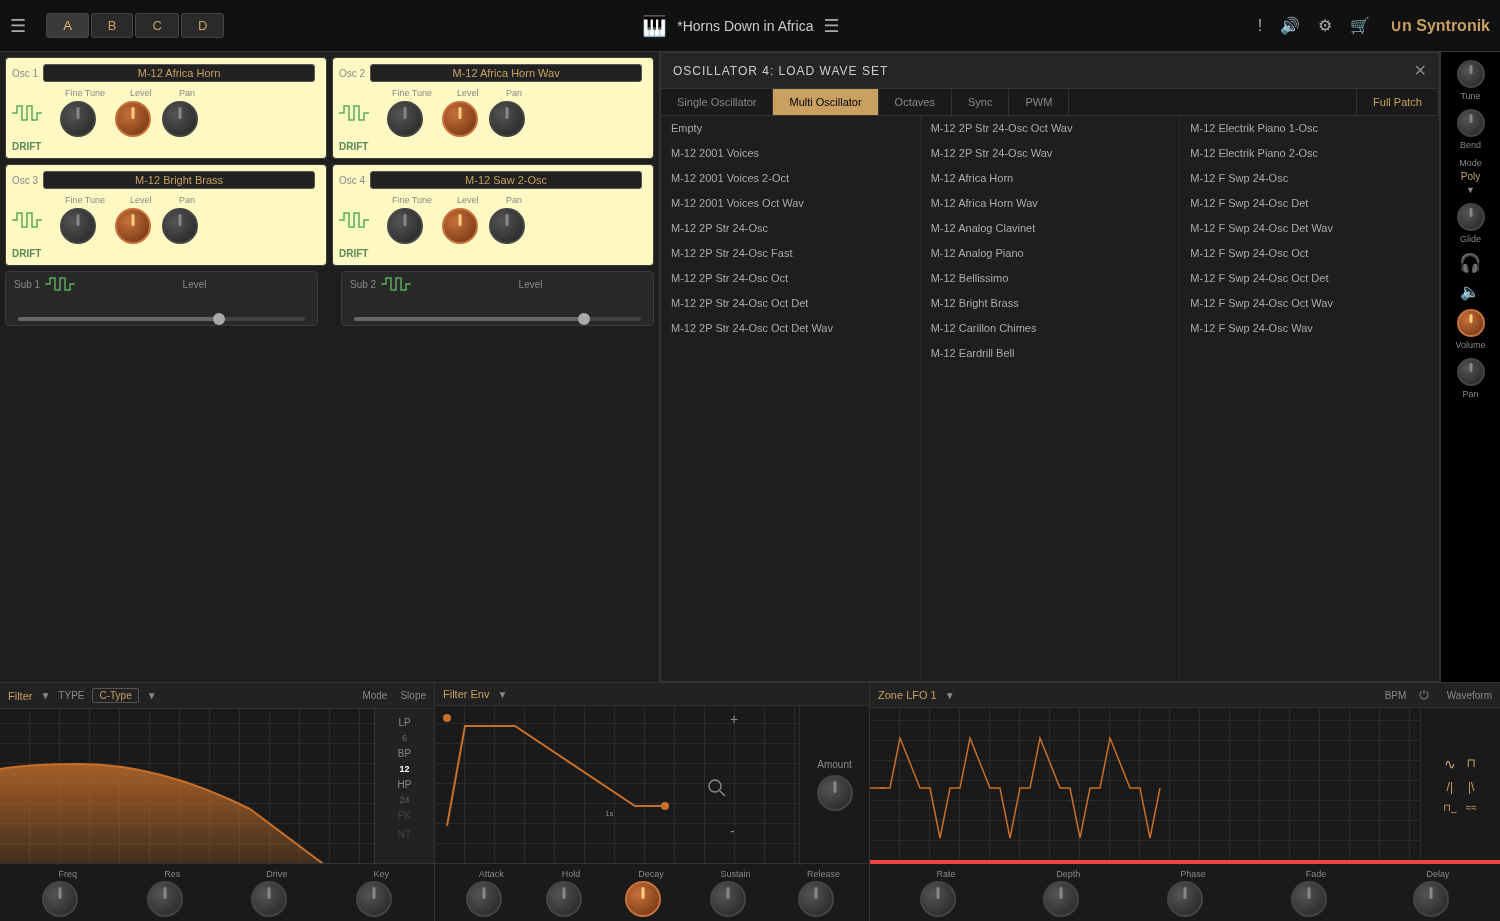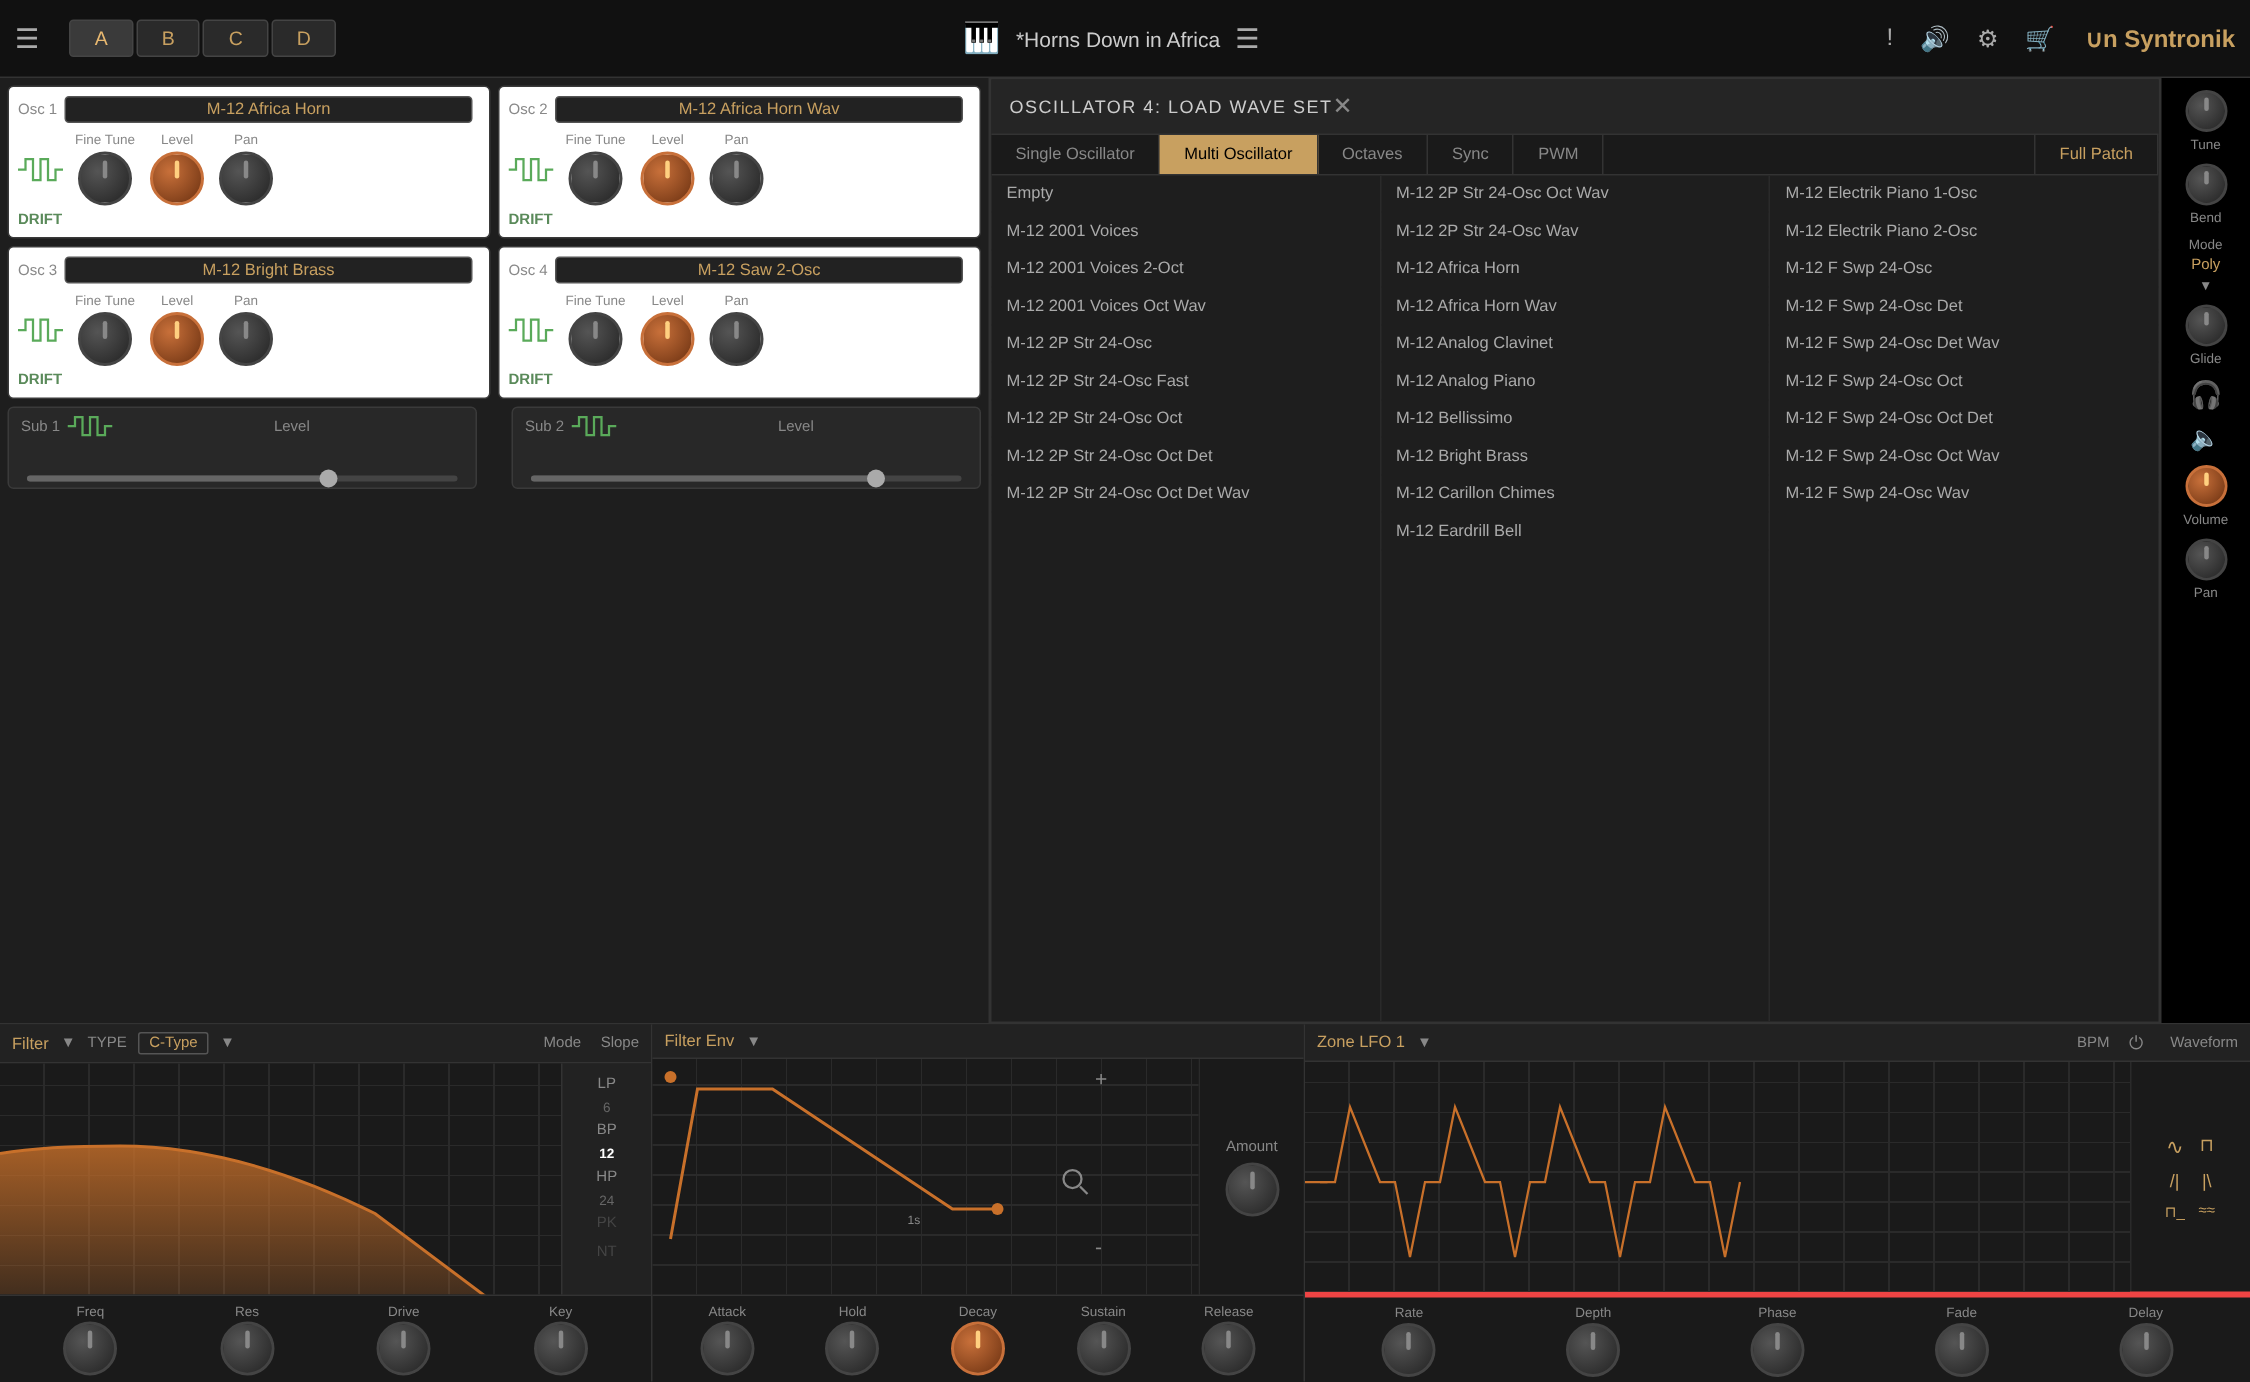--- a/index.html
+++ b/index.html
@@ -97,21 +97,21 @@
       display: flex;
       flex-direction: column;
       gap: 5px;
     }
     .osc-row {
       display: flex;
       gap: 5px;
     }
     .osc-block {
       flex: 1;
-      background: #ffffff;
+      background: #fef9c3;
       border: 1px solid #3a3a3a;
       border-radius: 4px;
       padding: 6px;
     }
     .osc-header {
       display: flex;
       align-items: center;
       justify-content: space-between;
       margin-bottom: 6px;
     }
@@ -142,20 +142,21 @@
     }
     .osc-knob-group {
       display: flex;
       flex-direction: column;
       align-items: center;
       gap: 3px;
     }
     .knob-label {
       color: #888;
       font-size: 9px;
+      margin-left: 15px;
     }
     .drift-label {
       color: #5a8a5a;
       font-size: 10px;
       font-weight: bold;
       margin-top: 4px;
     }
 
     
     .knob {
@@ -231,20 +232,21 @@
       background: #1e1e1e;
       border: 1px solid #333;
       display: flex;
       flex-direction: column;
     }
     .wave-panel-header {
       background: #252525;
       padding: 8px 12px;
       display: flex;
       align-items: center;
+      justify-content: space-between;
       border-bottom: 1px solid #333;
     }
     .wave-panel-title {
       color: #ccc;
       font-size: 12px;
       letter-spacing: 1px;
     }
     .wave-panel-close {
       color: #888;
       cursor: pointer;

